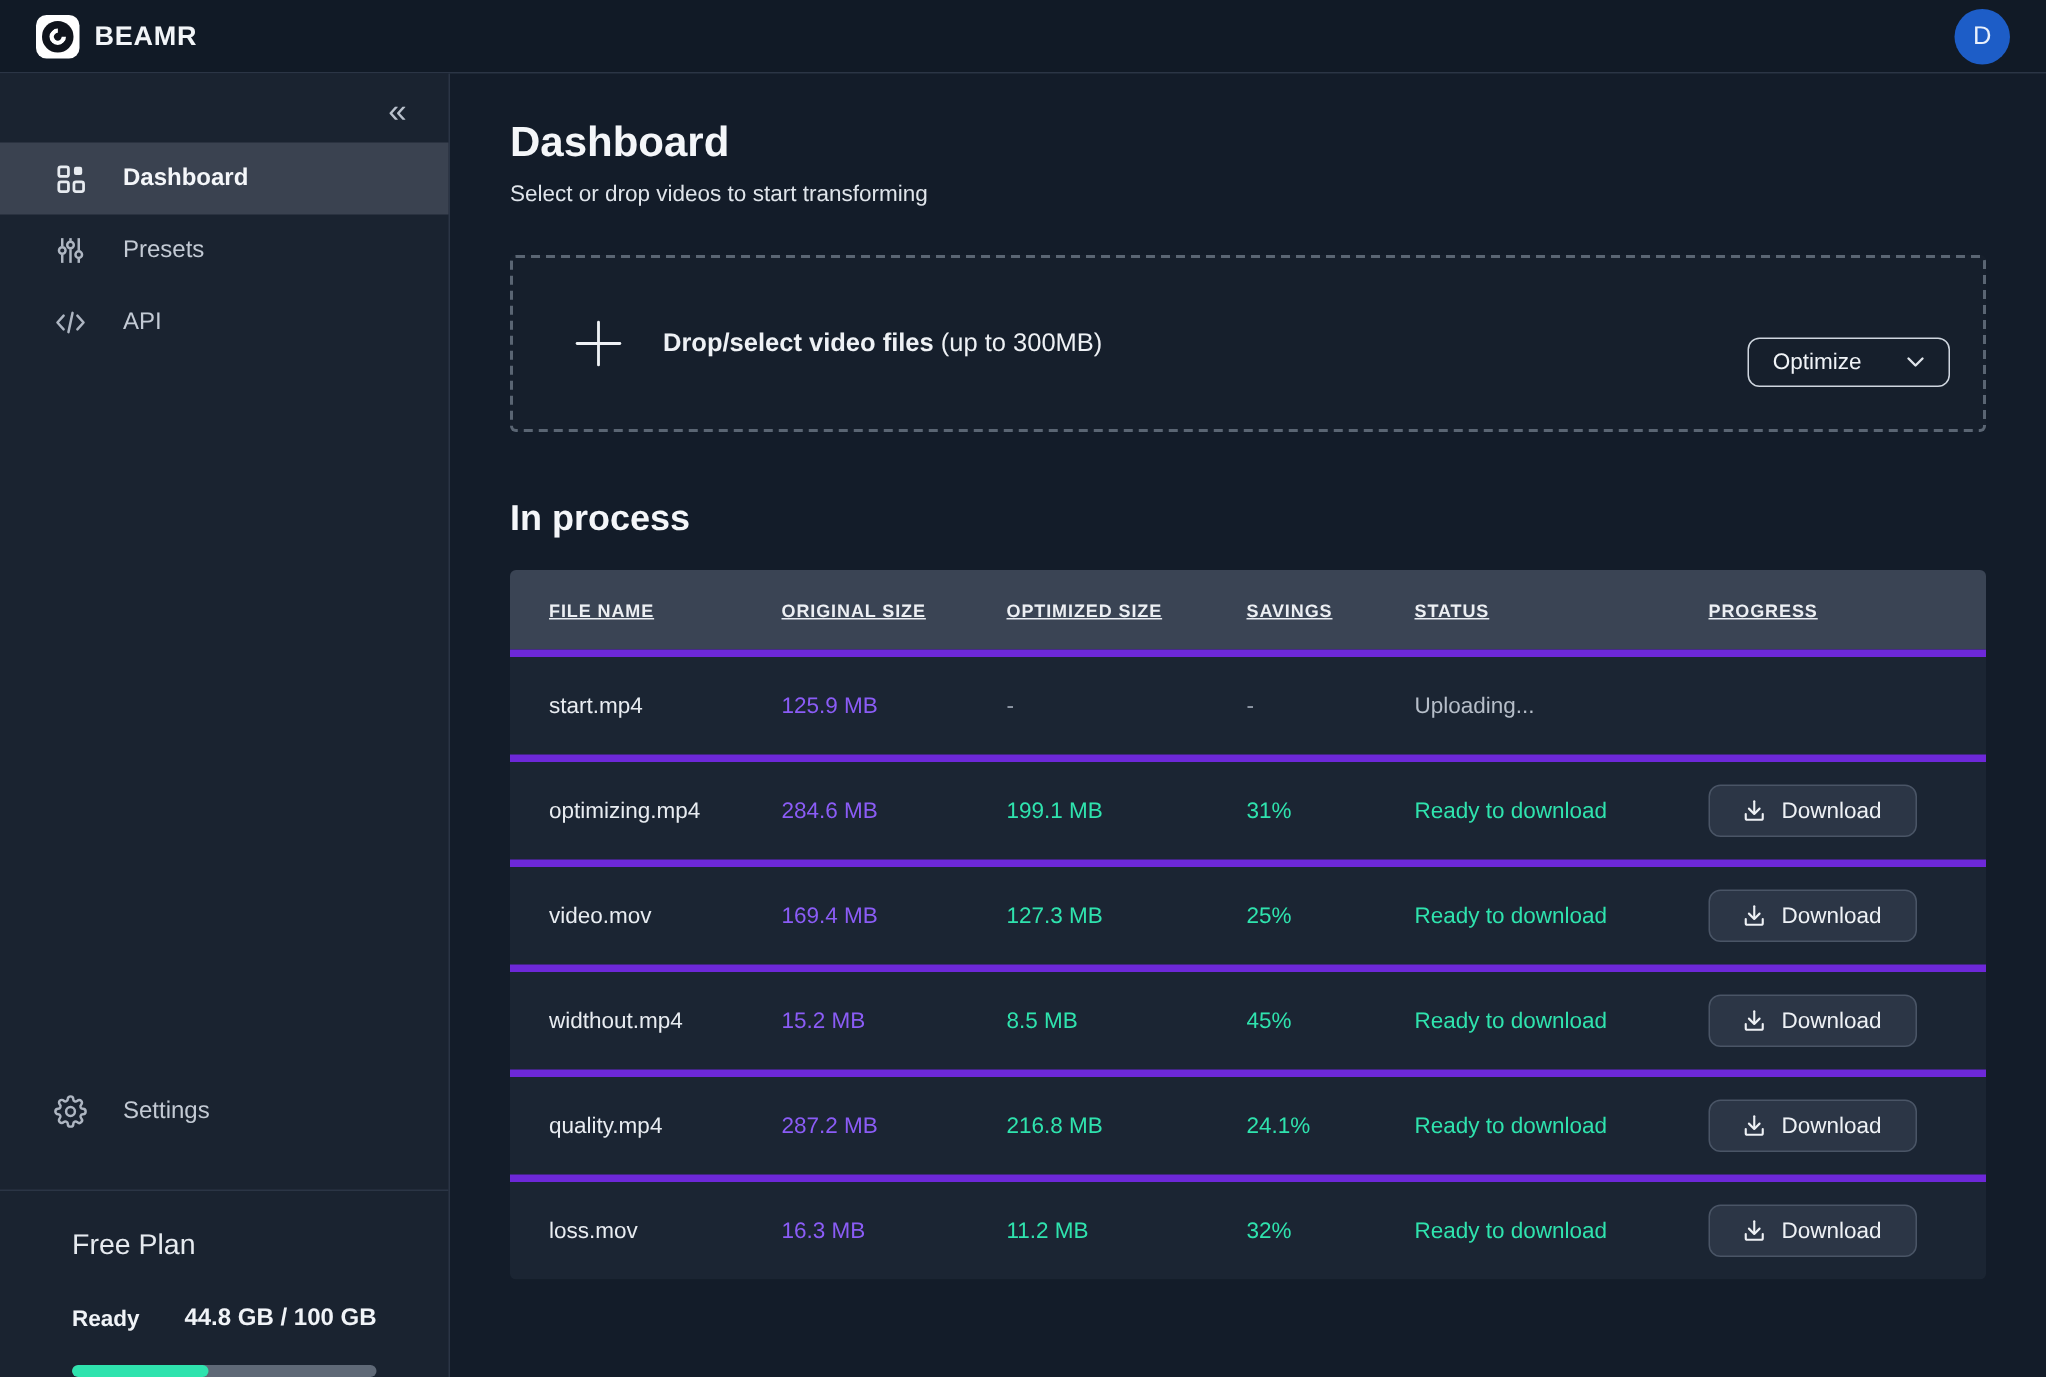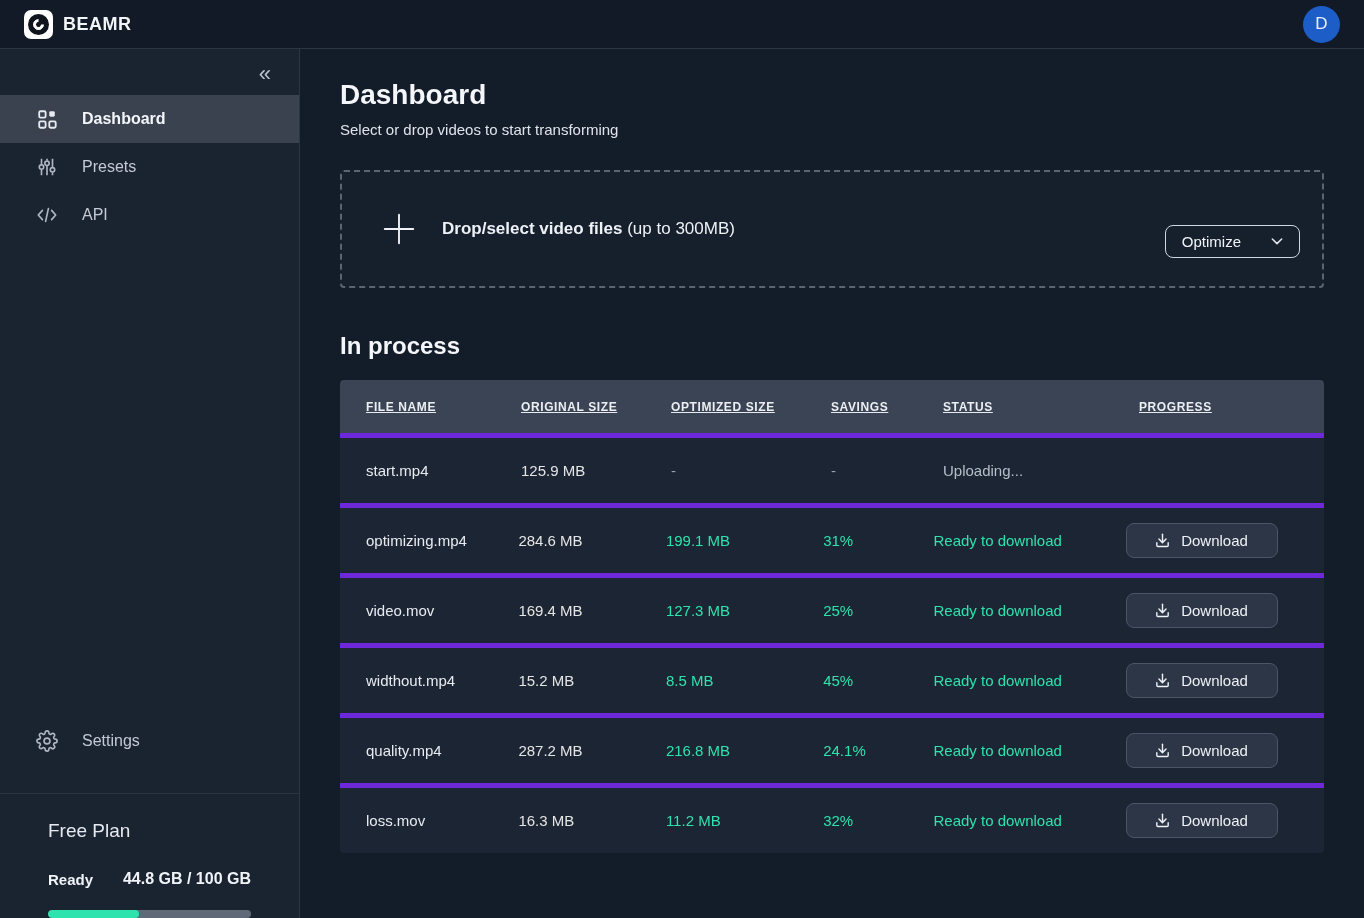--- a/index.html
+++ b/index.html
@@ -153,21 +153,21 @@
   }
   .t-row {
     display: flex;
     align-items: center;
     height: 70px;
     background: #1b2533;
     border-top: 5px solid #6d28d9;
   }
   .cell { padding-left: 26px; }
   .c-file  { width: 155px; font-size: 15px; color: #e8ecf1; }
-  .c-orig  { width: 150px; font-size: 15px; color: #e5e5e5; }
+  .c-orig  { width: 150px; font-size: 15px; color: #8b5cf6; }
   .c-opt   { width: 160px; font-size: 15px; }
   .c-sav   { width: 112px; font-size: 15px; }
   .c-stat  { width: 196px; font-size: 15px; }
   .c-prog  { flex: 1; padding-right: 46px; }
   .teal { color: #2fe3ae; }
   .muted { color: #98a1ae; }
   .status-uploading { color: #b6bec9; }
   .prog-track {
     width: 142px;
     height: 8px;
@@ -178,21 +178,21 @@
   .prog-fill { height: 100%; border-radius: 4px; background: #2fe3ae; }
   .download-btn {
     display: flex; align-items: center; gap: 10px;
     background: #2c3646;
     border: 1px solid #4a5566;
     border-radius: 8px;
     padding: 8px 18px 8px 16px;
     color: #eef1f5;
     font-size: 15px;
     cursor: pointer;
-    width: 152px;
+    width: 139px;
     justify-content: center;
   }
   .download-btn .icn { width: 17px; height: 17px; color: #eef1f5; flex: 0 0 auto; }
   svg { display: block; }
 </style>
 </head>
 <body>
 
 <header class="topbar">
   <div class="brand">

